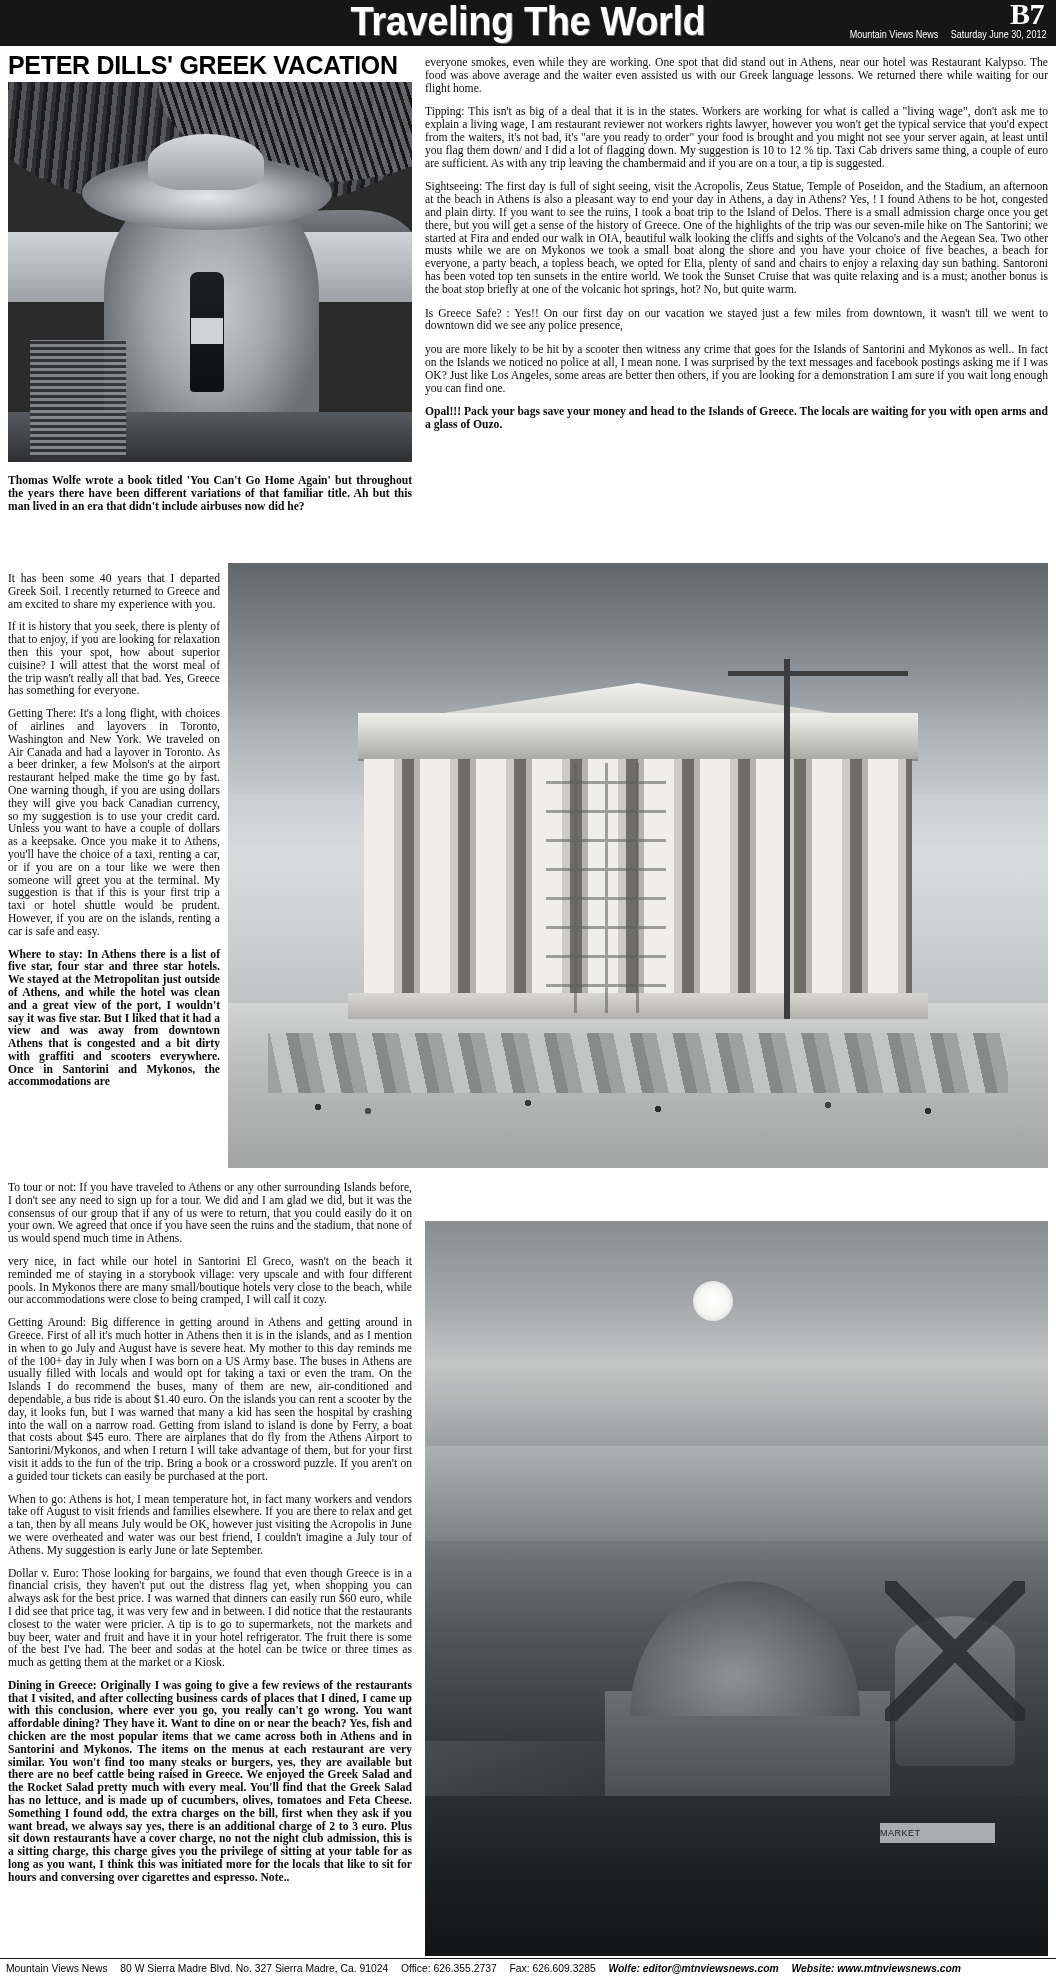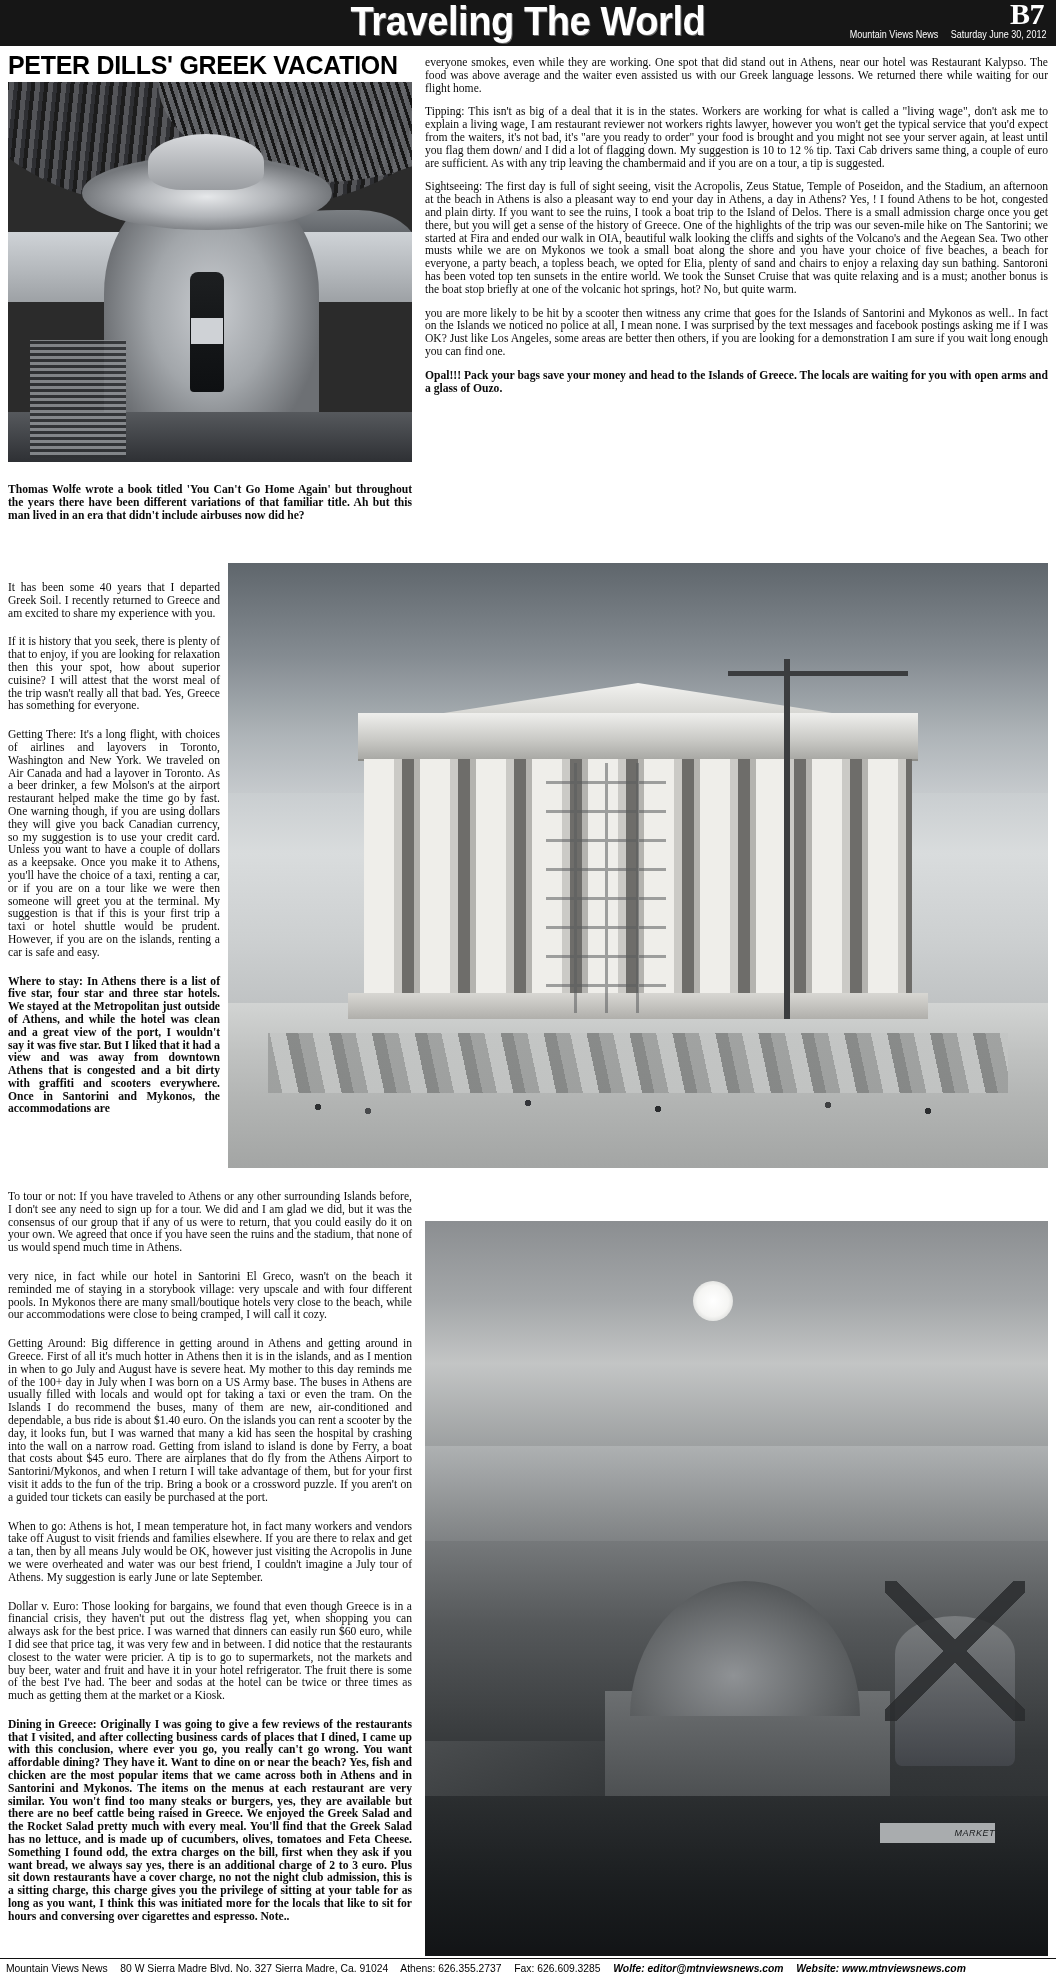--- a/index.html
+++ b/index.html
@@ -229,38 +229,37 @@
   .ss-fg{
     position:absolute;left:0;top:575px;width:623px;height:160px;
     background:linear-gradient(180deg,#2b2e30 0%,#1b1e20 55%,#121416 100%);
   }
   .ss-sign{
     position:absolute;left:455px;top:602px;width:115px;height:20px;
     background:#a9acae;
   }
   .ss-sign span{
     display:block;font-family:"Liberation Sans", sans-serif;
-    font-size:9px;color:#17191b;text-align:right;line-height:20px;
+    font-size:9px;color:#17191b;text-align:left;line-height:20px;
     letter-spacing:0.5px;
-    font-style:italic;
   }
   .ss-cliff{
     position:absolute;left:0;top:520px;width:220px;height:215px;
     background:linear-gradient(160deg,#4a4d4f 0%,#2a2d2f 60%,#17191b 100%);
   }
 
   
   .col{
     position:absolute;
     font-size:11.6px;
     line-height:12.8px;
     text-align:justify;
     color:#0a0a0a;
   }
-  .col p{margin:16px 0 10px 0;}
+  .col p{margin:7px 0 10px 0;}
   .col p:last-child{margin-bottom:0;font-weight:bold;}
 
   
   .col-right-top{left:425px;top:57px;width:623px;}
   .col-right-top p{margin:0 0 11px 0;}
 
   
   .col-left-intro{left:8px;top:468px;width:404px;}
 
   
@@ -340,20 +339,21 @@
   <div class="ss-fg"></div>
   <div class="ss-sign">
     <span>MARKET</span>
   </div>
 </div>
 
 <div class="col col-right-top">
   <p>everyone smokes, even while they are working. One spot that did stand out in Athens, near our hotel was Restaurant Kalypso.  The food was above average and the waiter even assisted us with our Greek language lessons. We returned there while waiting for our flight home.</p>
   <p>Tipping: This isn't as big of a deal that it is in the states. Workers are working for what is called a "living wage", don't ask me to explain a living wage, I am restaurant reviewer not workers rights lawyer, however you won't get the typical service that you'd expect from the waiters, it's not bad, it's "are you ready to order" your food is brought and you might not see your server again, at least until you flag them down/ and I did a lot of flagging down. My suggestion is 10 to 12 % tip. Taxi Cab drivers same thing, a couple of euro are sufficient.  As with any trip leaving the chambermaid and if you are on a tour, a tip is suggested.</p>
   <p>Sightseeing:  The first day is full of sight seeing, visit the Acropolis, Zeus Statue, Temple of Poseidon, and the Stadium, an afternoon at the beach in Athens is also a pleasant way to end your day in Athens, a day in Athens?  Yes, ! I found Athens to be hot, congested and plain dirty.  If you want to see the ruins, I took a boat trip to the Island of Delos. There is a small admission charge once you get there, but you will get a sense of the history of Greece.  One of the highlights of the trip was our seven-mile hike on The Santorini; we started at Fira and ended our walk in OIA, beautiful walk looking the cliffs and sights of the Volcano's and the Aegean Sea.  Two other musts while we are on Mykonos we took a small boat along the shore and you have your choice of five beaches, a beach for everyone, a party beach, a topless beach, we opted for Elia, plenty of sand and chairs to enjoy a relaxing day sun bathing.  Santoroni has been voted top ten sunsets in the entire world. We took the Sunset Cruise that was quite relaxing and is a must; another bonus is the boat stop briefly at one of the volcanic hot springs, hot?  No, but quite warm.</p>
+  <p>Is Greece Safe? :  Yes!!  On our first day on our vacation we stayed just a few miles from downtown, it wasn't till we went to downtown did we see any police presence,</p>
   <p>you are more likely to be hit by a scooter then witness any crime that goes for the Islands of Santorini and Mykonos as well.. In fact on the Islands we noticed no police at all, I mean none. I was surprised by the text messages and facebook postings asking me if I was OK?  Just like Los Angeles, some areas are better then others, if you are looking for a demonstration I am sure if you wait long enough you can find one.</p>
   <p>Opal!!! Pack your bags save your money and head to the Islands of Greece. The locals are waiting for you with open arms and a glass of Ouzo.</p>
 </div>
 
 <div class="col col-left-intro">
   <p>Thomas Wolfe wrote a book titled 'You Can't Go Home Again' but throughout the years there have been different variations of that familiar title. Ah but this man lived in an era that didn't include airbuses now did he?</p>
 </div>
 
 <div class="col col-left-narrow">
   <p>It has been some 40 years that I departed Greek Soil. I recently returned to Greece and am excited to share my experience with you.</p>
@@ -368,21 +368,21 @@
   <p>Getting Around: Big difference in getting around in Athens and getting around in Greece. First of all it's much hotter in Athens then it is in the islands, and as I mention in when to go July and August have is severe heat.  My mother to this day reminds me of the 100+ day in July when I was born on a US Army base.  The buses in Athens are usually filled with locals and would opt for taking a taxi or even the tram.  On the Islands I do recommend the buses, many of them are new, air-conditioned and dependable, a bus ride is about $1.40 euro.  On the islands you can rent a scooter by the day, it looks fun, but I was warned that many a kid has seen the hospital by crashing into the wall on a narrow road. Getting from island to island is done by Ferry, a boat that costs about $45 euro.  There are airplanes that do fly from the Athens Airport to Santorini/Mykonos, and when I return I will take advantage of them, but for your first visit it adds to the fun of the trip. Bring a book or a crossword puzzle. If you aren't on a guided tour tickets can easily be purchased at the port.</p>
   <p>When to go:   Athens is hot, I mean temperature hot, in fact many workers and vendors take off August to visit friends and families elsewhere.  If you are there to relax and get a tan, then by all means July would be OK, however just visiting the Acropolis in June we were overheated and water was our best friend, I couldn't imagine a July tour of Athens. My suggestion is early June or late September.</p>
   <p>Dollar v. Euro: Those looking for bargains, we found that even though Greece is in a financial crisis, they haven't put out the distress flag yet, when shopping you can always ask for the best price. I was warned that dinners can easily run $60 euro, while I did see that price tag, it was very few and in between. I did notice that the restaurants closest to the water were pricier.  A tip is to go to supermarkets, not the markets and buy beer, water and fruit and have it in your hotel refrigerator. The fruit there is some of the best I've had. The beer and sodas at the hotel can be twice or three times as much as getting them at the market or a Kiosk.</p>
   <p>Dining in Greece: Originally I was going to give a few reviews of the restaurants that I visited, and after collecting business cards of places that I dined, I came up with this conclusion, where ever you go, you really can't go wrong.  You want affordable dining? They have it. Want to dine on or near the beach? Yes, fish and chicken are the most popular items that we came across both in Athens and in Santorini and Mykonos.  The items on the menus at each restaurant are very similar.  You won't find too many steaks or burgers, yes, they are available but there are no beef cattle being raised in Greece.  We enjoyed the Greek Salad and the Rocket Salad pretty much with every meal. You'll find that the Greek Salad has no lettuce, and is made up of cucumbers, olives, tomatoes and Feta Cheese.  Something I found odd, the extra charges on the bill, first when they ask if you want bread, we always say yes, there is an additional charge of 2 to 3 euro.  Plus sit down restaurants have a cover charge, no not the night club admission, this is a sitting charge, this charge gives you the privilege of sitting at your table for as long as you want, I think this was initiated more for the locals that like to sit for hours and conversing over cigarettes and espresso. Note..</p>
 </div>
 
 <div class="footer-rule"></div>
 <div class="footer">
   <span>Mountain Views News</span><span class="gap"></span>
   <span>80 W Sierra Madre Blvd.  No. 327   Sierra Madre, Ca.  91024</span><span class="gap"></span>
-  <span>Athens:</span>
+  <span>Office:</span>
   <span>626.355.2737</span><span class="gap"></span>
   <span>Fax:</span>
   <span>626.609.3285</span><span class="gap"></span>
   <span class="ital">Wolfe:</span>
   <span class="ital">editor@mtnviewsnews.com</span><span class="gap"></span>
   <span class="ital">Website:</span>
   <span class="ital">www.mtnviewsnews.com</span>
 </div>
 
 </body></html>

